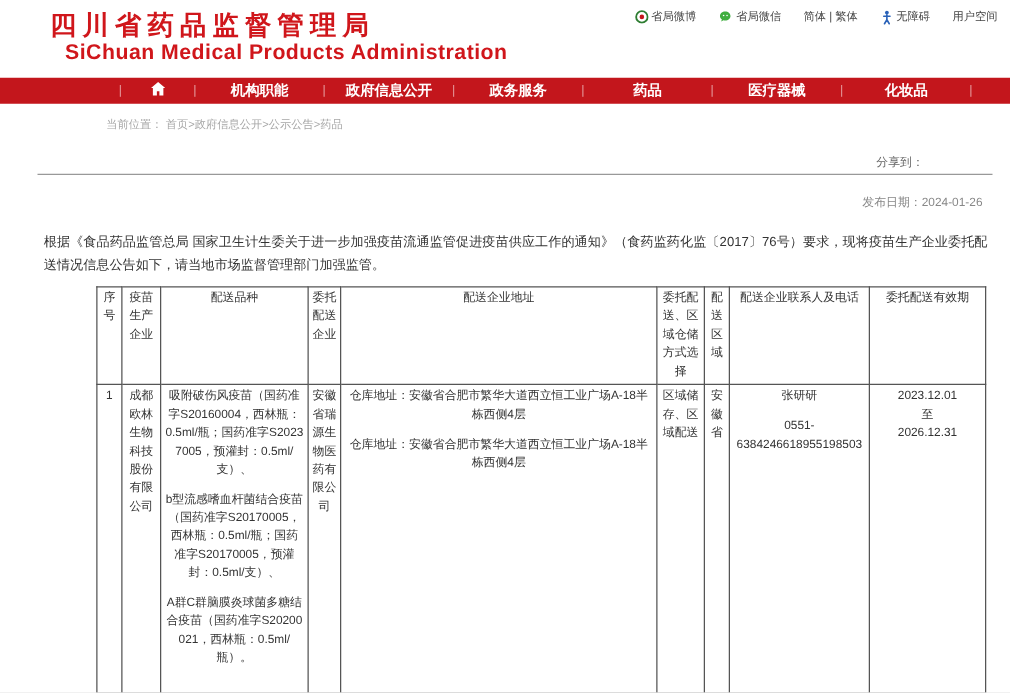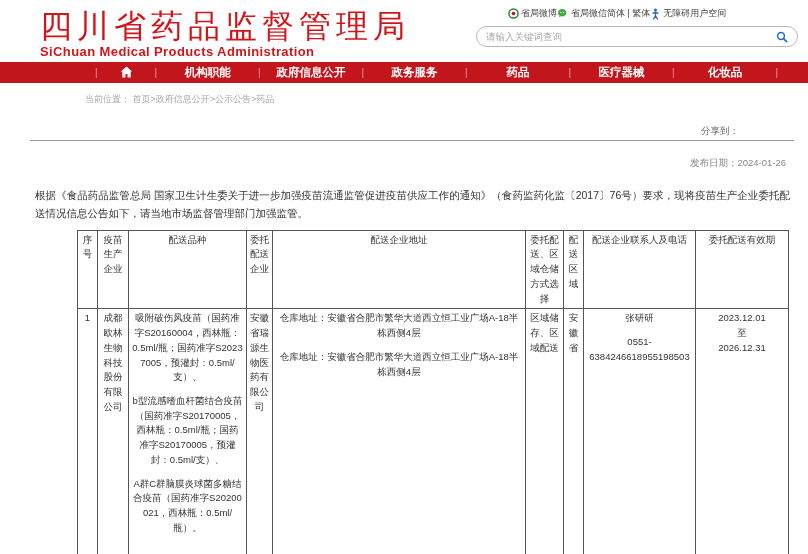--- a/index.html
+++ b/index.html
@@ -3,24 +3,24 @@
 <meta charset="utf-8">
 <style>
   * { margin:0; padding:0; box-sizing:border-box; }
   html,body { background:#e8e8e8; }
   body { font-family:"Liberation Sans","DejaVu Sans",sans-serif; }
   .page { width:808px; height:554px; background:#fff; overflow:hidden; position:relative; margin:0 auto; }
 
   
   .site-header { height:62px; position:relative; background:#fff; }
   .logo { position:absolute; left:40px; top:9px; cursor:pointer; }
-  .logo-cn { color:#d0161b; font-size:32px; font-weight:normal; letter-spacing:5px; line-height:1.1; white-space:nowrap; }
-  .logo-en { color:#d0161b; font-size:13px; font-weight:bold; letter-spacing:.4px; white-space:nowrap; }
+  .logo-cn { color:#d0161b; font-size:21px; font-weight:bold; letter-spacing:5px; line-height:1.1; white-space:nowrap; }
+  .logo-en { color:#d0161b; font-size:17px; font-weight:bold; letter-spacing:.4px; white-space:nowrap;margin-left:12px; }
   .header-right { position:absolute; right:10px; top:7px; width:322px; }
-  .quick-links { display:flex; align-items:center; justify-content:flex-start; font-size:9px; color:#444;padding-left:32px; }
+  .quick-links { display:flex; align-items:center; justify-content:space-between; font-size:9px; color:#444;padding-left:32px; }
   .quick-links a { display:flex; align-items:center; gap:2px; color:#444; text-decoration:none; cursor:pointer; white-space:nowrap; }
   .icon { display:inline-block; line-height:0; }
   .search-box { margin-top:6px; height:21px; border:1px solid #b9b9b9; border-radius:11px; display:flex; align-items:center; padding:0 9px; background:#fff; }
   .search-box input { flex:1; border:none; outline:none; font-size:9.5px; color:#333; background:transparent; font-family:inherit; }
   .search-box input::placeholder { color:#aaa; }
   .search-btn { cursor:pointer; }
 
   
   .nav { height:21px; background:#c3161c; display:flex; align-items:center; color:#fff; font-size:11.5px; font-weight:bold; padding:0 30px 0 95px; }
   .nav-sep { color:rgba(255,255,255,.55); font-weight:normal; font-size:10px; }
@@ -90,29 +90,20 @@
             <svg width="11" height="12" viewBox="0 0 11 12">
                 <circle cx="5.5" cy="2" r="1.5" fill="#2a62b8"></circle>
                 <path d="M5.5 3.8v4M3 5h5M5.5 7.8L3.6 11M5.5 7.8L7.4 11" stroke="#2a62b8" stroke-width="1.3" fill="none" stroke-linecap="round"></path>
               </svg>
           </span>
           <span>无障碍</span>
         </a>
         <a>
           <span>用户空间</span>
         </a>
-      </div>
-      <div class="search-box">
-        <input type="text" placeholder="请输入关键词查询" style="">
-        <span class="icon search-btn">
-          <svg width="12" height="12" viewBox="0 0 12 12">
-              <circle cx="5" cy="5" r="3.4" fill="none" stroke="#1e6bd6" stroke-width="1.5"></circle>
-              <path d="M7.6 7.6L10.6 10.6" stroke="#1e6bd6" stroke-width="1.6" stroke-linecap="round"></path>
-            </svg>
-        </span>
       </div>
     </div>
   </header>
 
   <nav class="nav">
     <span class="nav-sep">|</span>
     <span class="nav-home">
       <span class="icon">
         <svg width="13" height="12" viewBox="0 0 13 12">
             <path d="M6.5 0.5L0.8 5.4h1.5v6h3.2V8h2v3.4h3.2v-6h1.5z" fill="#fff"></path>

